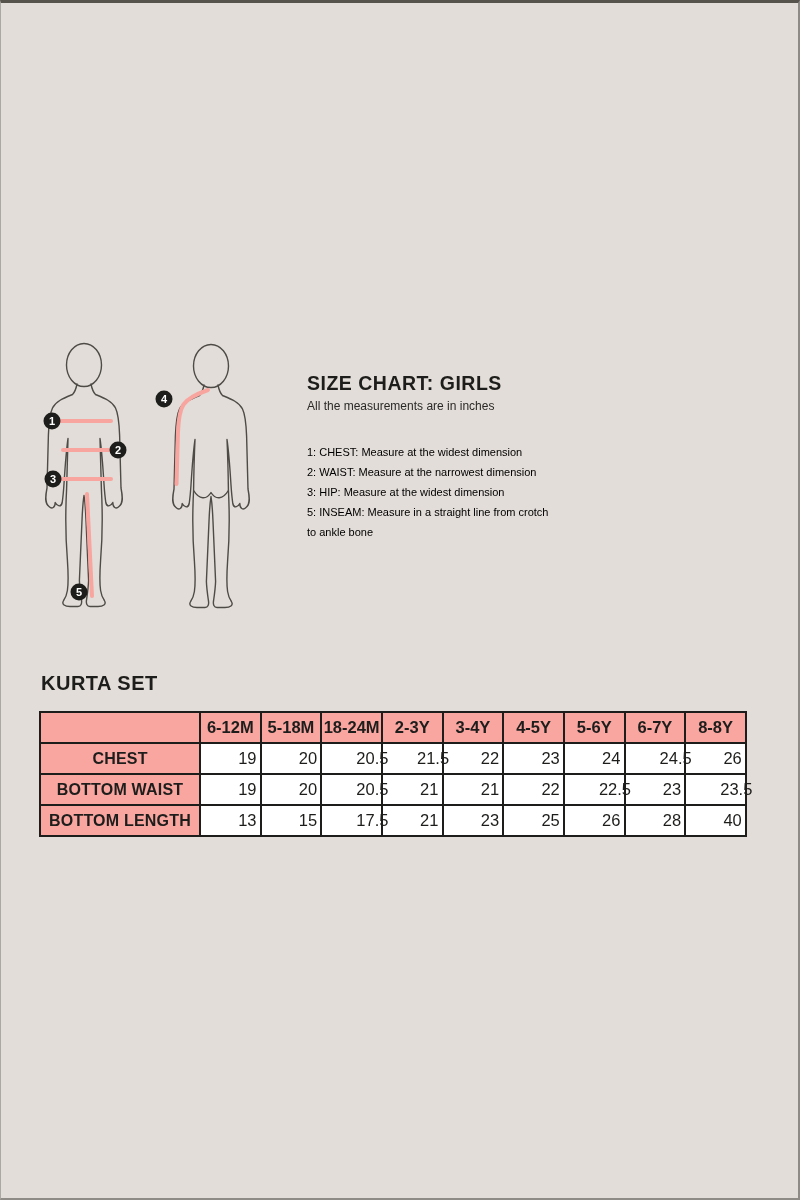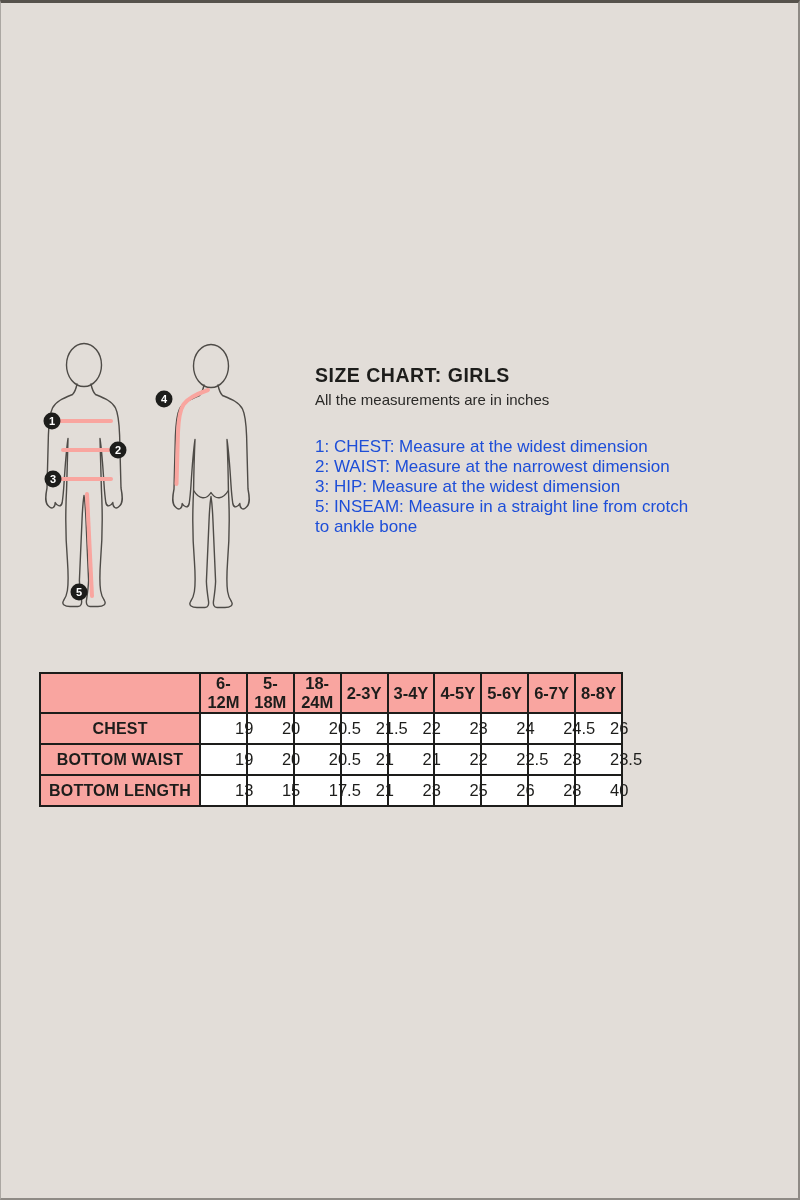--- a/index.html
+++ b/index.html
@@ -10,28 +10,28 @@
     border-right:2px solid #8E8A85;border-bottom:2px solid #8E8A85;
     font-family:"Liberation Sans","DejaVu Sans",sans-serif;
   }
   .figure-front{position:absolute;left:36px;top:337px;}
   .figure-back{position:absolute;left:148px;top:337px;}
   .body-outline{fill:none;stroke:#4E4B47;stroke-width:1.4;stroke-linecap:round;stroke-linejoin:round;}
   .measure-line{fill:none;stroke:#F9A59F;stroke-width:4;stroke-linecap:round;stroke-linejoin:round;}
   .marker-dot{fill:#1D1D1B;}
   .marker-num{fill:#FFFFFF;font-size:11px;font-weight:bold;text-anchor:middle;
     font-family:"Liberation Sans","DejaVu Sans",sans-serif;}
-  .info{position:absolute;left:306px;top:361px;width:474px;margin-left:8px;}
+  .info{position:absolute;left:306px;top:369px;width:474px;}
   .title{margin:0;font-size:19.5px;font-weight:bold;letter-spacing:.5px;color:#1D1D1B;}
-  .subtitle{margin-top:4px;font-size:15px;color:#2A2927;}
-  .instructions{margin-top:29px;font-size:17px;line-height:20px;color:#1d4ed8;}
+  .subtitle{margin-top:4px;font-size:12px;color:#2A2927;}
+  .instructions{margin-top:29px;font-size:11px;line-height:20px;color:#000000;}
   .instr-line{white-space:pre-line;}
   .kurta-heading{position:absolute;left:40px;top:669px;margin:0;font-size:20px;
     font-weight:bold;letter-spacing:.5px;color:#1D1D1B;}
-  .size-table{position:absolute;left:38px;top:669px;width:584px;
+  .size-table{position:absolute;left:38px;top:708px;width:708px;
     border-collapse:collapse;table-layout:fixed;}
   .size-table th,.size-table td{
     border:2px solid #1D1D1B;text-align:center;vertical-align:middle;
     height:29px;padding:0;color:#1D1D1B;}
   .size-table thead th{background:#F9A5A0;font-size:16.5px;font-weight:bold;}
   .size-table tbody th{background:#F9A5A0;font-size:16px;font-weight:bold;letter-spacing:.2px;text-align:center;}
   .size-table td{background:#FFFFFF;font-size:16.5px;font-weight:normal;padding-left:34px;}
 </style>
 </head>
 <body>

